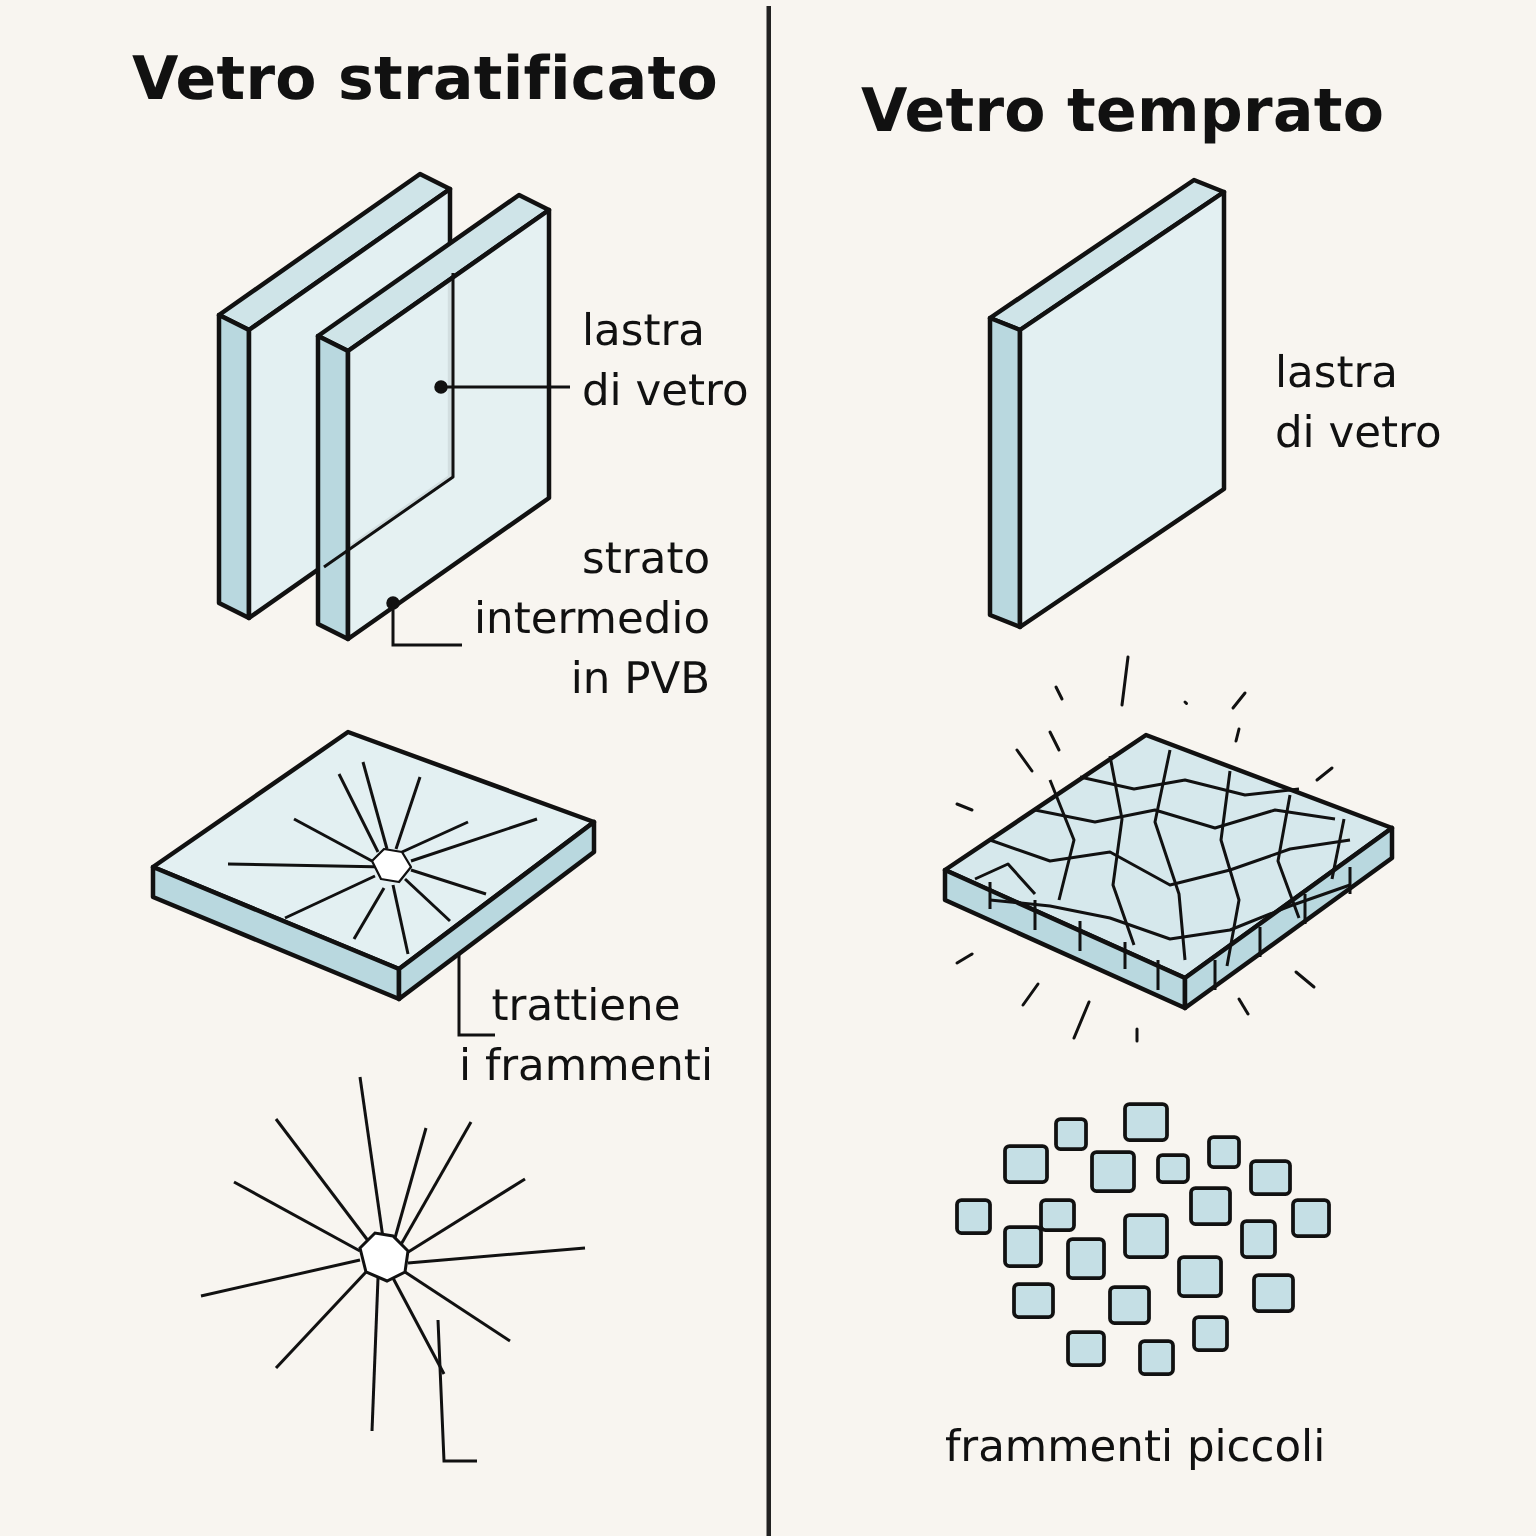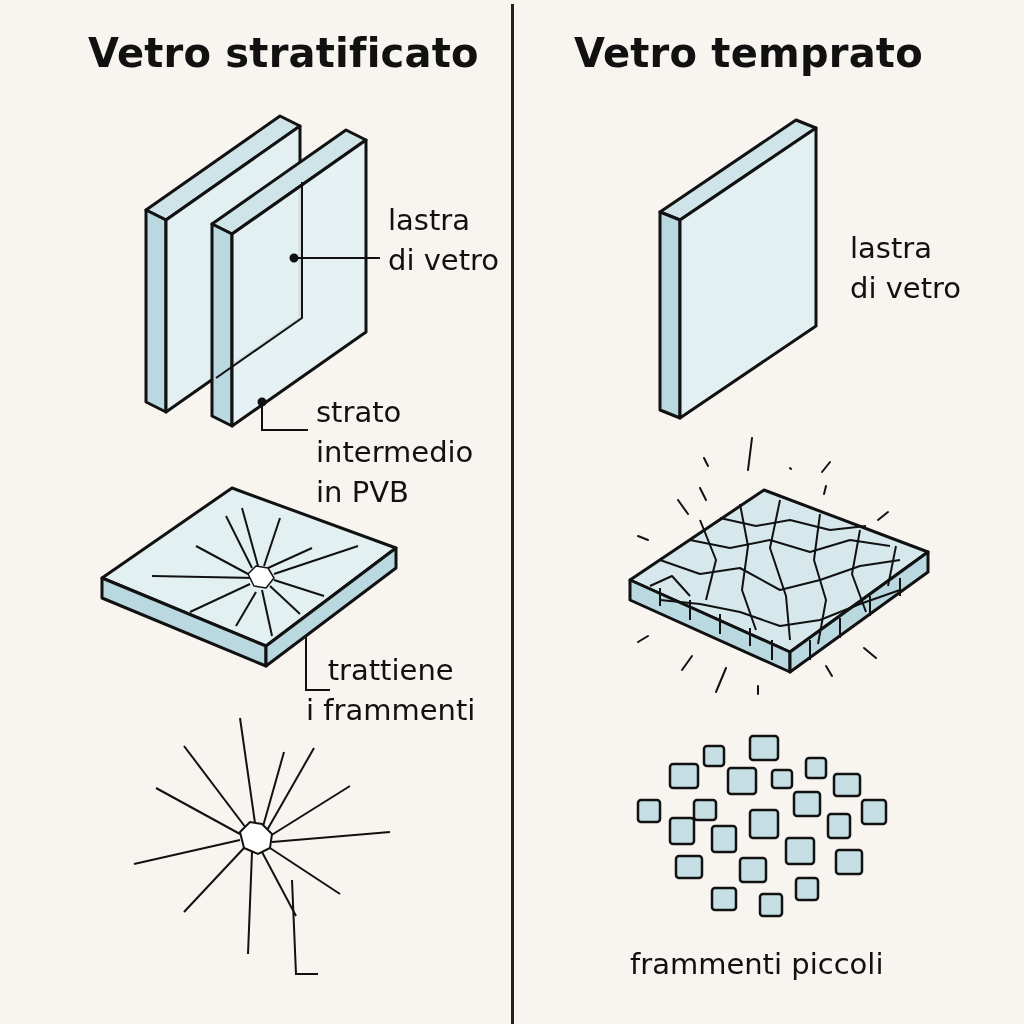--- a/index.html
+++ b/index.html
@@ -90,31 +90,31 @@
       <path d="M244,848 L184,912"></path>
       <path d="M240,840 L134,864"></path>
       <path d="M240,834 L156,788"></path>
       <path d="M246,828 L184,746"></path>
       <polygon points="240,832 250,822 262,824 272,834 270,848 258,854 244,848" fill="#ffffff"></polygon>
     </g>
   </svg>
 
   <div class="label" style="left:388px; top:200px;">lastra
 di vetro</div>
-  <div class="label" style="left:316px; top:352px; text-align:left;margin-top:40px;">strato
+  <div class="label" style="left:316px; top:352px; text-align:right;">strato
 intermedio
 in PVB</div>
   <div class="label" style="left:306px; top:650px; text-align:center;">trattiene
 i frammenti</div>
 </div>
 
 <div class="divider"></div>
 
 <div class="panel panel-right">
-  <div class="title" style="left:60px;">Vetro temprato</div>
+  <div class="title" style="left:60px;margin-top:21px;">Vetro temprato</div>
 
   <svg class="art" width="510" height="1024" viewBox="514 0 510 1024">
 
     <g stroke="#111" stroke-width="3" stroke-linejoin="round">
       <polygon points="660,212 796,120 816,128 680,220" fill="#cfe4e8"></polygon>
       <polygon points="660,212 680,220 680,418 660,410" fill="#b9d8df"></polygon>
       <polygon points="680,220 816,128 816,326 680,418" fill="#e3f0f2"></polygon>
     </g>
 
     <g stroke="#111" stroke-linejoin="round">

